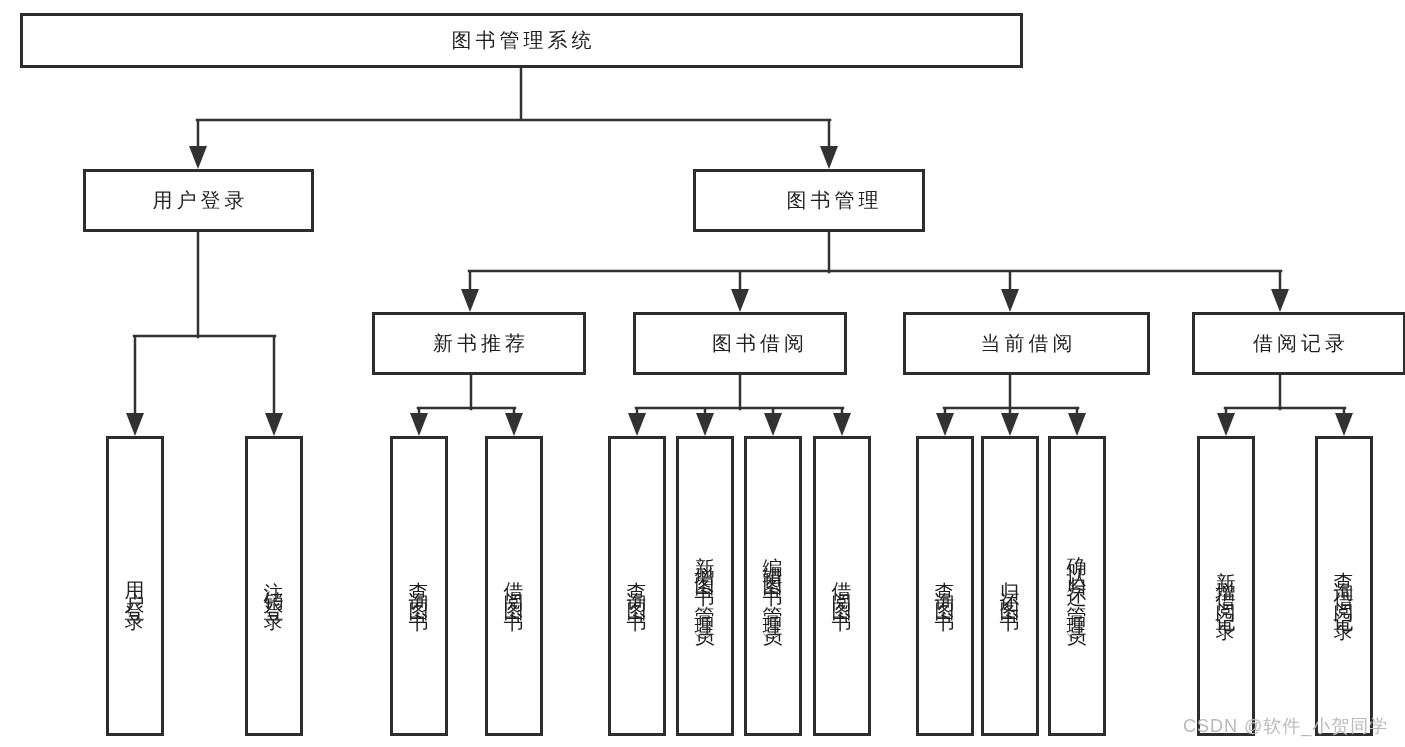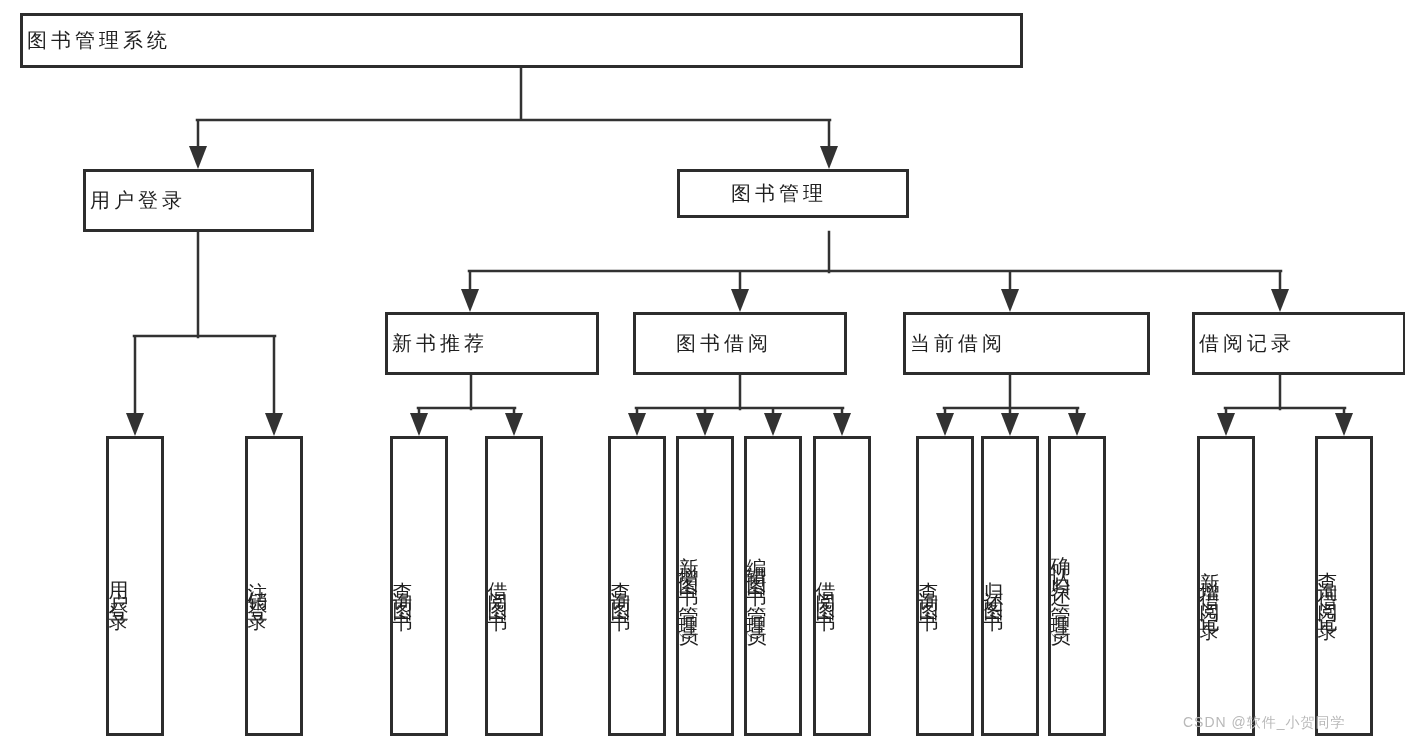--- a/index.html
+++ b/index.html
@@ -2,34 +2,34 @@
 <html><head>
 <meta charset="utf-8">
 <style>
   html,body{margin:0;padding:0;background:#ffffff;}
   .stage{
     position:relative;width:1405px;height:747px;background:#ffffff;
     font-family:"Liberation Sans","DejaVu Sans",sans-serif;overflow:hidden;
   }
   .node{
     position:absolute;box-sizing:border-box;background:#ffffff;
-    border:3px solid #2d2d2d;display:flex;align-items:center;
+    border:3px solid #2d2d2d;display:flex;align-items:center;justify-content:center;
     color:#1f1f1f;z-index:2;
   }
   .node.h .label{font-size:20px;letter-spacing:4px;text-indent:4px;white-space:nowrap;}
   .node.leaf .label{
     writing-mode:vertical-rl;text-orientation:mixed;
     font-size:20px;letter-spacing:10px;line-height:1;white-space:nowrap;
   }
   svg.wires{position:absolute;left:0;top:0;z-index:1;}
   svg.wires path{stroke:#323232;stroke-width:2.5;fill:none;stroke-linecap:square;}
   svg.wires polygon{fill:#323232;stroke:none;}
   .watermark{
     position:absolute;left:1183px;top:714px;z-index:6;
-    font-size:14px;letter-spacing:1px;white-space:nowrap;color:#b9b9b9;
+    font-size:18px;letter-spacing:1px;white-space:nowrap;color:#b9b9b9;
   }
 </style>
 </head>
 <body>
 
 <div class="stage">
 
   <svg class="wires" width="1405" height="747" viewBox="0 0 1405 747" aria-hidden="true">
 
     <path d="M521,68 V120 M197,120 H830 M198,120 V147 M829,120 V147"></path>
@@ -66,25 +66,25 @@
     <polygon points="1335,413 1353,413 1344,436"></polygon>
   </svg>
 
   <div class="node h" style="left:20px;top:13px;width:1003px;height:55px;">
     <span class="label">图书管理系统</span>
   </div>
 
   <div class="node h" style="left:83px;top:169px;width:231px;height:63px;">
     <span class="label">用户登录</span>
   </div>
-  <div class="node h" style="left:677px;top:169px;width:232px;height:49px;padding-left:47px;">
+  <div class="node h" style="left:693px;top:169px;width:232px;height:63px;padding-left:47px;">
     <span class="label">图书管理</span>
   </div>
 
-  <div class="node h" style="left:385px;top:312px;width:214px;height:63px;">
+  <div class="node h" style="left:372px;top:312px;width:214px;height:63px;">
     <span class="label">新书推荐</span>
   </div>
   <div class="node h" style="left:633px;top:312px;width:214px;height:63px;padding-left:36px;">
     <span class="label">图书借阅</span>
   </div>
   <div class="node h" style="left:903px;top:312px;width:247px;height:63px;">
     <span class="label">当前借阅</span>
   </div>
   <div class="node h" style="left:1173px;top:312px;width:214px;height:63px;margin-left:19px;">
     <span class="label">借阅记录</span>

